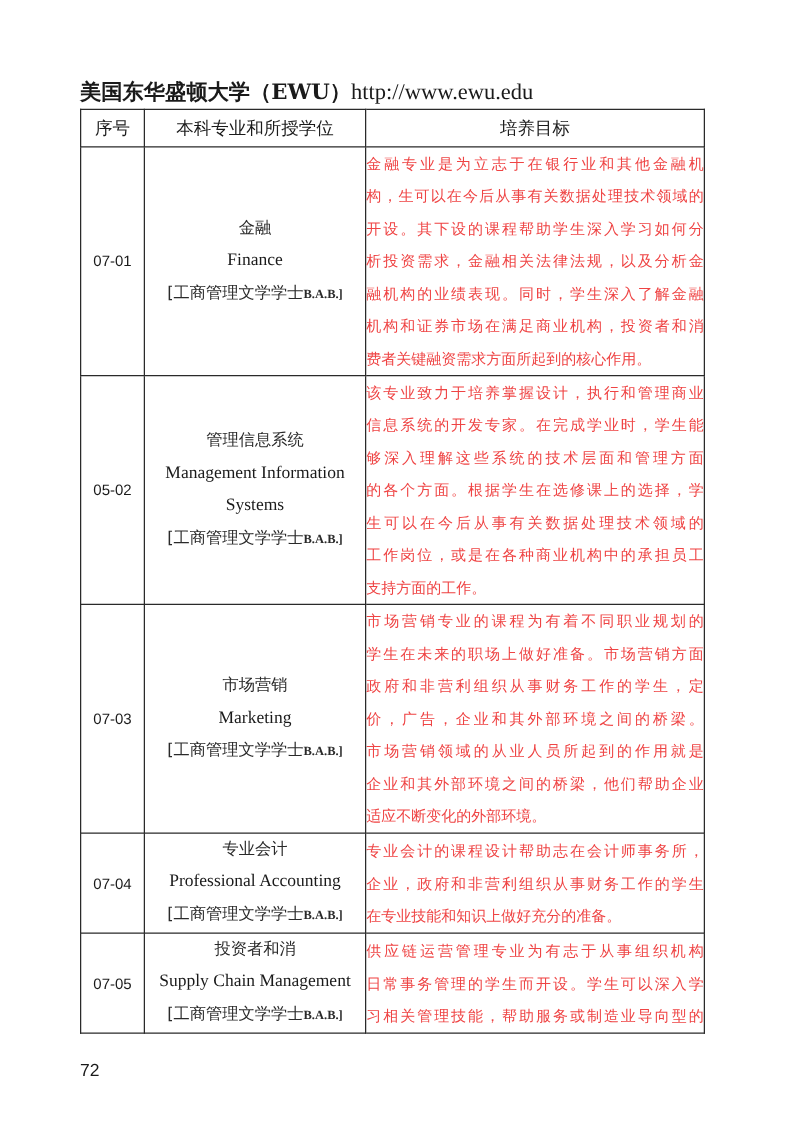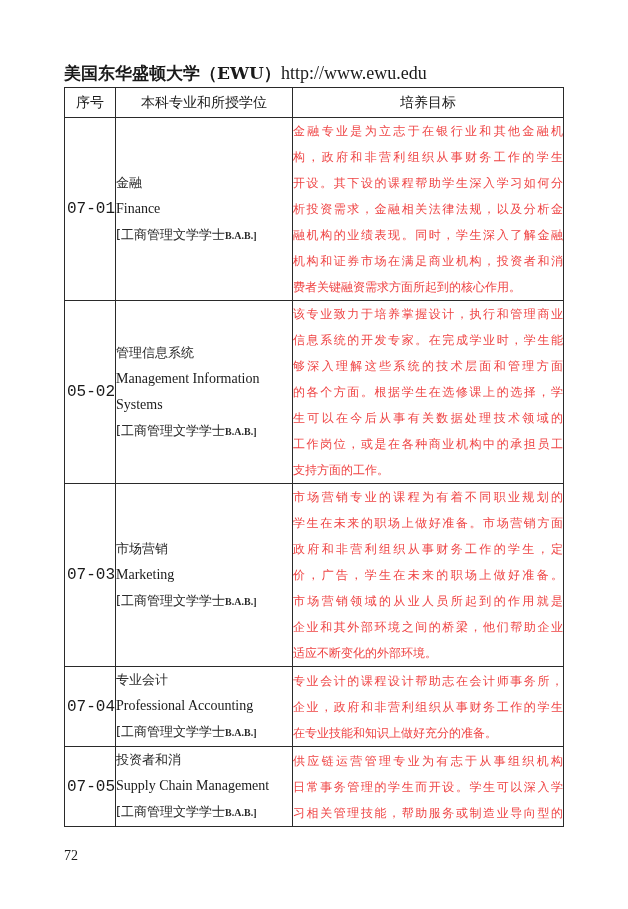--- a/index.html
+++ b/index.html
@@ -27,41 +27,41 @@
   }
   table.majors th {
     height: 29px; font-size: 14px; 
     font-family: Liberation Serif, serif;
     font-weight: normal;
   }
   col.c1 { width: 51px; }
   col.c2 { width: 177px; }
   col.c3 { width: 271px; }
   td.code {
-    font-family: Liberation Mono, monospace; font-size: 16px;
-    text-align: right; padding-left: 0;
+    font-family: Liberation Sans, sans-serif; font-size: 12px;
+    text-align: center; padding-left: 0;
   }
   td.major {
-    font-size: 13.5px; line-height: 26px; padding-left: 0;
+    font-size: 13.5px; line-height: 26px; padding-left: 0; text-align: center;
   }
   td.major .en { font-family: "Liberation Serif", serif; font-size: 14px; display: block; }
   td.major .zh, td.major .deg { display: block; font-family: "DejaVu Sans", "Liberation Sans", sans-serif; font-size: 13px; color: #2a2a2a; }
   td.major .deg .b { font-family: "Liberation Serif", serif; font-weight: bold; font-size: 10px; }
   td.goal {
     font-size: 12px; line-height: 26px; vertical-align: top;
     font-family: "DejaVu Sans", "Liberation Sans", sans-serif;
     color: #ef4444;
   }
   td.goal .line { display: block; white-space: nowrap; overflow: hidden; text-align: justify; text-align-last: justify; height: 26px; }
   td.goal .line.last { text-align-last: left; }
   tr.r7 td { height: 182px; }
   tr.r3 td { height: 78px; }
   .page-num {
     position: absolute; left: 64px; top: 848px;
-    font-family: Liberation Serif, serif; font-size: 14px;
+    font-family: Liberation Sans, sans-serif; font-size: 14px;
   }
 </style>
 </head>
 <body>
 
 <div class="title">
   <span>美国东华盛顿大学（EWU）</span><span class="url">http://www.ewu.edu</span>
 </div>
 
 <table class="majors">
@@ -81,21 +81,21 @@
 
     <tr class="r7">
       <td class="code">07-01</td>
       <td class="major">
         <span class="zh">金融</span>
         <span class="en">Finance</span>
         <span class="deg"><span>[工商管理文学学士</span><span class="b">B.A.B.]</span></span>
       </td>
       <td class="goal">
         <span class="line">金融专业是为立志于在银行业和其他金融机</span>
-        <span class="line">构，政府和非营利组织从事财务工作的学生</span>
+        <span class="line">构，生可以在今后从事有关数据处理技术领域的</span>
         <span class="line">开设。其下设的课程帮助学生深入学习如何分</span>
         <span class="line">析投资需求，金融相关法律法规，以及分析金</span>
         <span class="line">融机构的业绩表现。同时，学生深入了解金融</span>
         <span class="line">机构和证券市场在满足商业机构，投资者和消</span>
         <span class="line last">费者关键融资需求方面所起到的核心作用。</span>
       </td>
     </tr>
 
     <tr class="r7">
       <td class="code">05-02</td>
@@ -120,21 +120,21 @@
       <td class="code">07-03</td>
       <td class="major">
         <span class="zh">市场营销</span>
         <span class="en">Marketing</span>
         <span class="deg"><span>[工商管理文学学士</span><span class="b">B.A.B.]</span></span>
       </td>
       <td class="goal">
         <span class="line">市场营销专业的课程为有着不同职业规划的</span>
         <span class="line">学生在未来的职场上做好准备。市场营销方面</span>
         <span class="line">政府和非营利组织从事财务工作的学生，定</span>
-        <span class="line">价，广告，学生在未来的职场上做好准备。</span>
+        <span class="line">价，广告，企业和其外部环境之间的桥梁。</span>
         <span class="line">市场营销领域的从业人员所起到的作用就是</span>
         <span class="line">企业和其外部环境之间的桥梁，他们帮助企业</span>
         <span class="line last">适应不断变化的外部环境。</span>
       </td>
     </tr>
 
     <tr class="r3">
       <td class="code">07-04</td>
       <td class="major">
         <span class="zh">专业会计</span>

